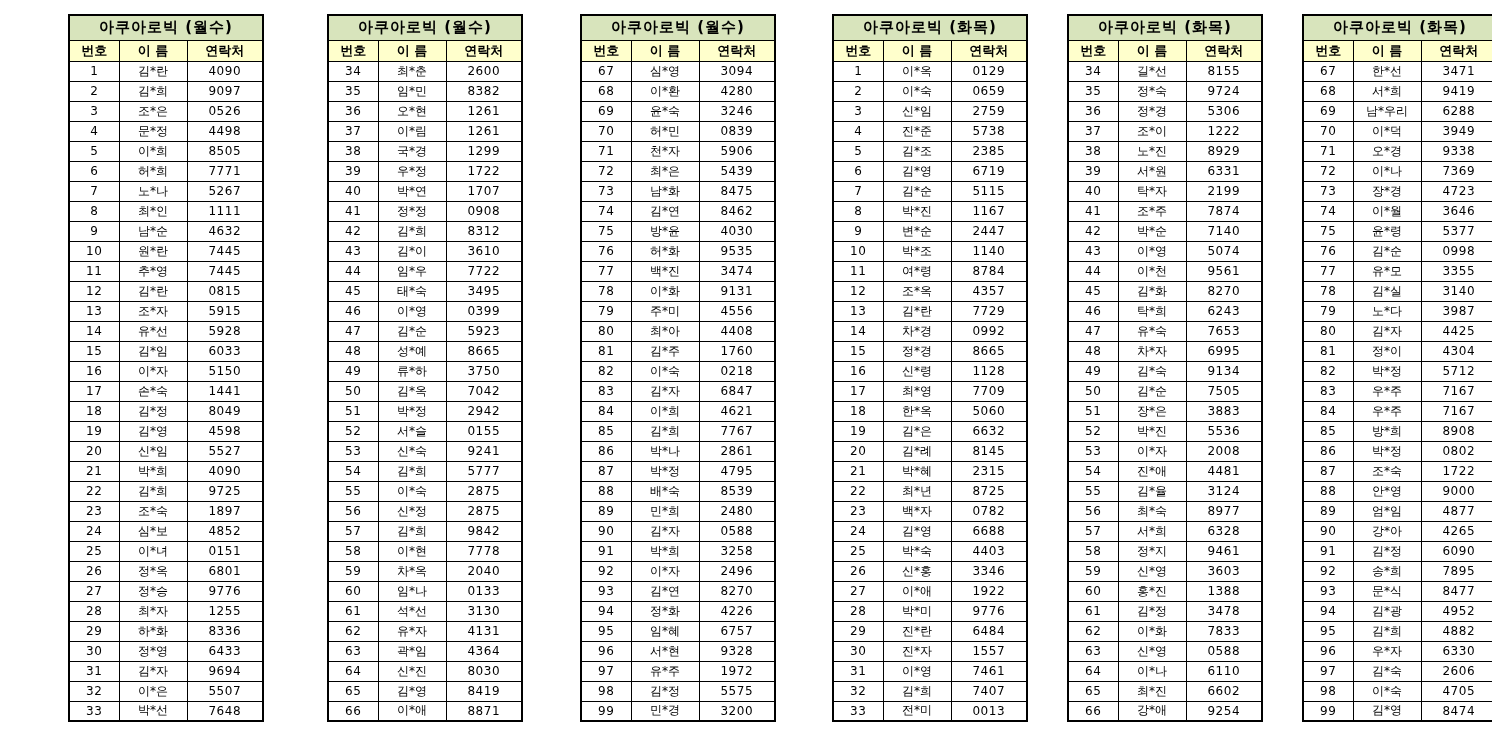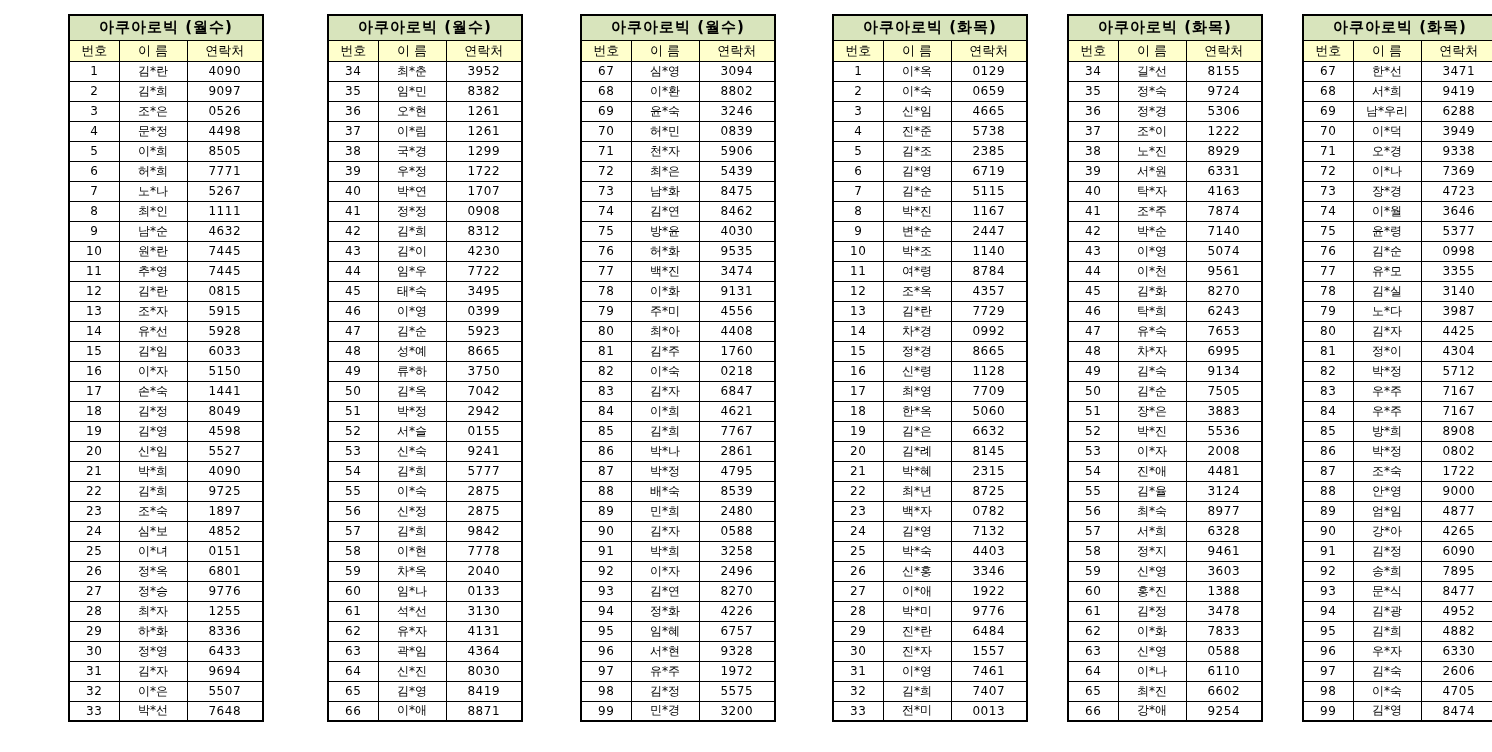--- a/index.html
+++ b/index.html
@@ -55,21 +55,21 @@
     background: var(--title-bg);
     font-size: 15px;
     font-weight: bold;
     height: 25px;
     letter-spacing: 1px;
     border-bottom: 1px solid var(--border);
   }
   tr.col-header th {
     background: var(--header-bg);
     font-size: 13px;
-    font-weight: normal;
+    font-weight: bold;
     height: 21px;
   }
   table.roster tbody td {
     font-size: 12px;
     height: 20px;
     background: #ffffff;
   }
   table.roster tbody td[data-name="member-no"],
   table.roster tbody td[data-name="member-contact"] {
     font-family: "DejaVu Sans", sans-serif;
@@ -279,21 +279,21 @@
       <tr class="col-header">
         <th data-name="col-header-no">번호</th>
         <th data-name="col-header-name">이 름</th>
         <th data-name="col-header-contact">연락처</th>
       </tr>
     </thead>
     <tbody>
         <tr data-name="table-row">
           <td data-name="member-no">34</td>
           <td data-name="member-name">최*춘</td>
-          <td data-name="member-contact">3952</td>
+          <td data-name="member-contact">2600</td>
         </tr>
         <tr data-name="table-row">
           <td data-name="member-no">35</td>
           <td data-name="member-name">임*민</td>
           <td data-name="member-contact">8382</td>
         </tr>
         <tr data-name="table-row">
           <td data-name="member-no">36</td>
           <td data-name="member-name">오*현</td>
           <td data-name="member-contact">1261</td>
@@ -324,21 +324,21 @@
           <td data-name="member-contact">0908</td>
         </tr>
         <tr data-name="table-row">
           <td data-name="member-no">42</td>
           <td data-name="member-name">김*희</td>
           <td data-name="member-contact">8312</td>
         </tr>
         <tr data-name="table-row">
           <td data-name="member-no">43</td>
           <td data-name="member-name">김*이</td>
-          <td data-name="member-contact">4230</td>
+          <td data-name="member-contact">3610</td>
         </tr>
         <tr data-name="table-row">
           <td data-name="member-no">44</td>
           <td data-name="member-name">임*우</td>
           <td data-name="member-contact">7722</td>
         </tr>
         <tr data-name="table-row">
           <td data-name="member-no">45</td>
           <td data-name="member-name">태*숙</td>
           <td data-name="member-contact">3495</td>
@@ -469,21 +469,21 @@
     </thead>
     <tbody>
         <tr data-name="table-row">
           <td data-name="member-no">67</td>
           <td data-name="member-name">심*영</td>
           <td data-name="member-contact">3094</td>
         </tr>
         <tr data-name="table-row">
           <td data-name="member-no">68</td>
           <td data-name="member-name">이*환</td>
-          <td data-name="member-contact">8802</td>
+          <td data-name="member-contact">4280</td>
         </tr>
         <tr data-name="table-row">
           <td data-name="member-no">69</td>
           <td data-name="member-name">윤*숙</td>
           <td data-name="member-contact">3246</td>
         </tr>
         <tr data-name="table-row">
           <td data-name="member-no">70</td>
           <td data-name="member-name">허*민</td>
           <td data-name="member-contact">0839</td>
@@ -659,21 +659,21 @@
           <td data-name="member-contact">0129</td>
         </tr>
         <tr data-name="table-row">
           <td data-name="member-no">2</td>
           <td data-name="member-name">이*숙</td>
           <td data-name="member-contact">0659</td>
         </tr>
         <tr data-name="table-row">
           <td data-name="member-no">3</td>
           <td data-name="member-name">신*임</td>
-          <td data-name="member-contact">4665</td>
+          <td data-name="member-contact">2759</td>
         </tr>
         <tr data-name="table-row">
           <td data-name="member-no">4</td>
           <td data-name="member-name">진*준</td>
           <td data-name="member-contact">5738</td>
         </tr>
         <tr data-name="table-row">
           <td data-name="member-no">5</td>
           <td data-name="member-name">김*조</td>
           <td data-name="member-contact">2385</td>
@@ -764,21 +764,21 @@
           <td data-name="member-contact">8725</td>
         </tr>
         <tr data-name="table-row">
           <td data-name="member-no">23</td>
           <td data-name="member-name">백*자</td>
           <td data-name="member-contact">0782</td>
         </tr>
         <tr data-name="table-row">
           <td data-name="member-no">24</td>
           <td data-name="member-name">김*영</td>
-          <td data-name="member-contact">7132</td>
+          <td data-name="member-contact">6688</td>
         </tr>
         <tr data-name="table-row">
           <td data-name="member-no">25</td>
           <td data-name="member-name">박*숙</td>
           <td data-name="member-contact">4403</td>
         </tr>
         <tr data-name="table-row">
           <td data-name="member-no">26</td>
           <td data-name="member-name">신*홍</td>
           <td data-name="member-contact">3346</td>
@@ -864,21 +864,21 @@
           <td data-name="member-contact">8929</td>
         </tr>
         <tr data-name="table-row">
           <td data-name="member-no">39</td>
           <td data-name="member-name">서*원</td>
           <td data-name="member-contact">6331</td>
         </tr>
         <tr data-name="table-row">
           <td data-name="member-no">40</td>
           <td data-name="member-name">탁*자</td>
-          <td data-name="member-contact">4163</td>
+          <td data-name="member-contact">2199</td>
         </tr>
         <tr data-name="table-row">
           <td data-name="member-no">41</td>
           <td data-name="member-name">조*주</td>
           <td data-name="member-contact">7874</td>
         </tr>
         <tr data-name="table-row">
           <td data-name="member-no">42</td>
           <td data-name="member-name">박*순</td>
           <td data-name="member-contact">7140</td>

